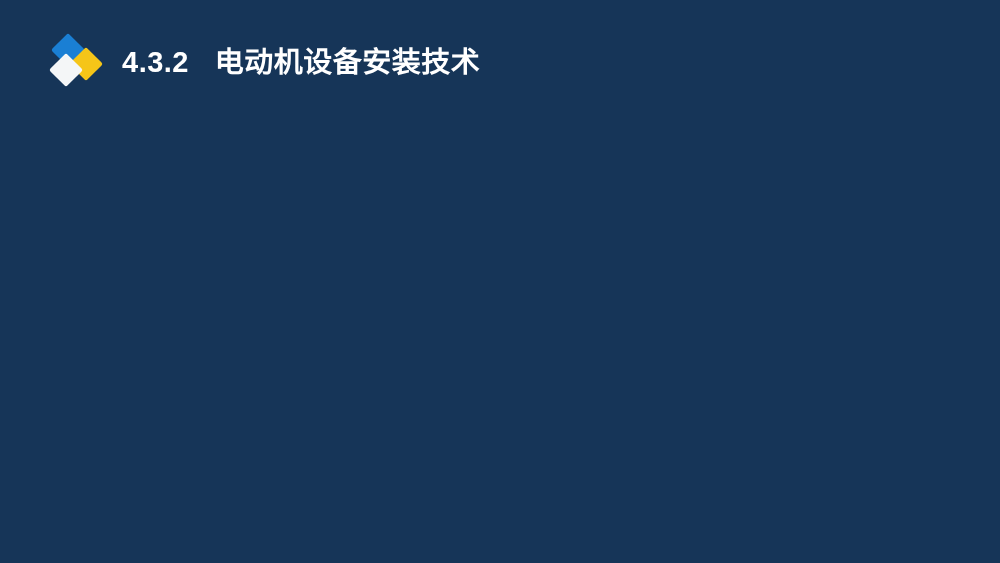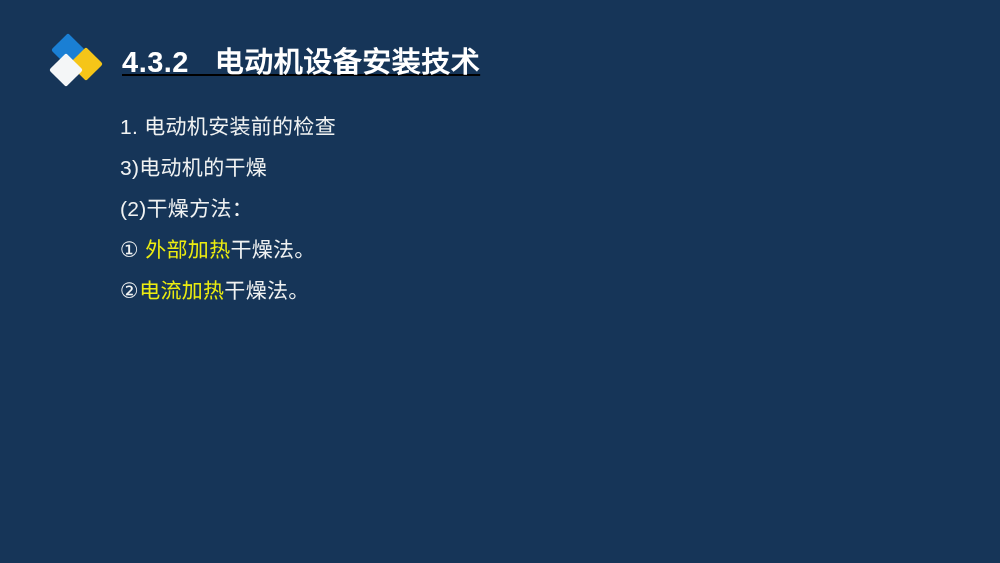--- a/index.html
+++ b/index.html
@@ -23,21 +23,20 @@
     background: #163558;
   }
   
   .title-row {
     position: absolute;
     left: 50px;
     top: 33px;
     display: flex;
     align-items: center;
     height: 58px;
-    text-decoration: underline;
   }
   .deco-icon {
     position: relative;
     width: 52px;
     height: 56px;
     flex: 0 0 auto;
   }
   .deco-icon .dia {
     position: absolute;
     width: 24px;
@@ -94,21 +93,14 @@
 
   <div class="title-row">
     <div class="deco-icon">
       <span class="dia dia-blue"></span>
       <span class="dia dia-gold"></span>
       <span class="dia dia-white"></span>
     </div>
     <div class="title-text">4.3.2   电动机设备安装技术</div>
   </div>
 
-  <div class="body-block">
-      <div class="body-line"><span>1. 电动机安装前的检查</span></div>
-      <div class="body-line"><span>3)电动机的干燥</span></div>
-      <div class="body-line"><span>(2)干燥方法：</span></div>
-      <div class="body-line"><span>① </span><span class="hl">外部加热</span><span>干燥法。</span></div>
-      <div class="body-line"><span>②</span><span class="hl">电流加热</span><span>干燥法。</span></div>
-    </div>
 
 </div>
 
 </body></html>

